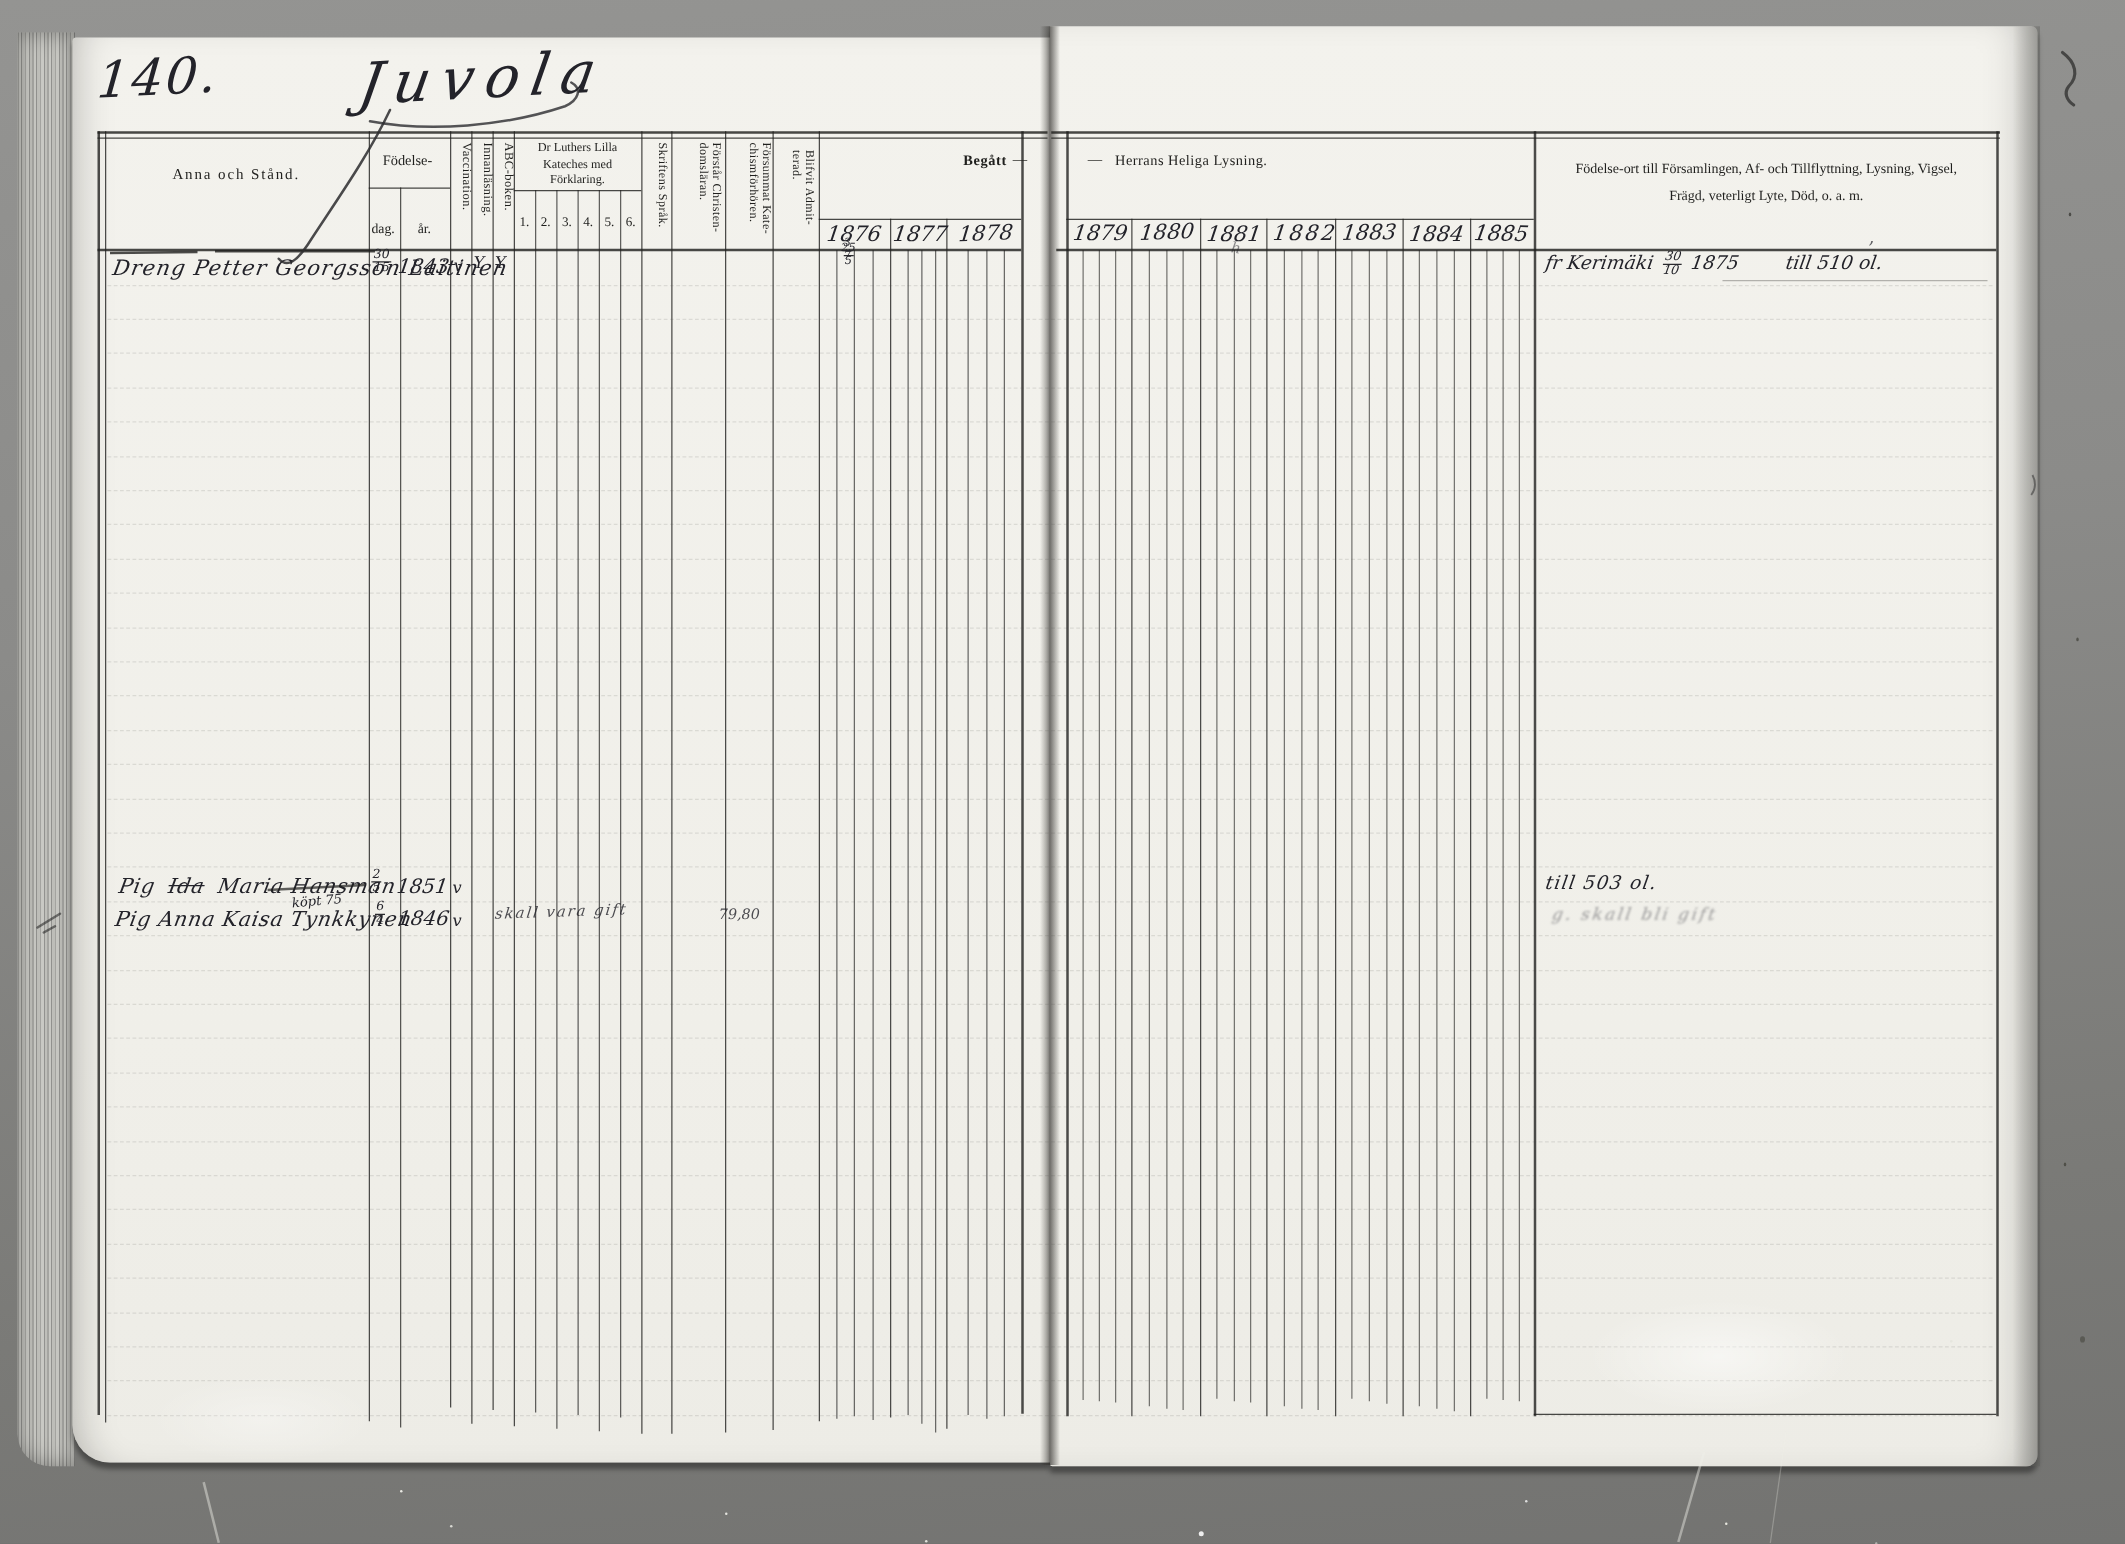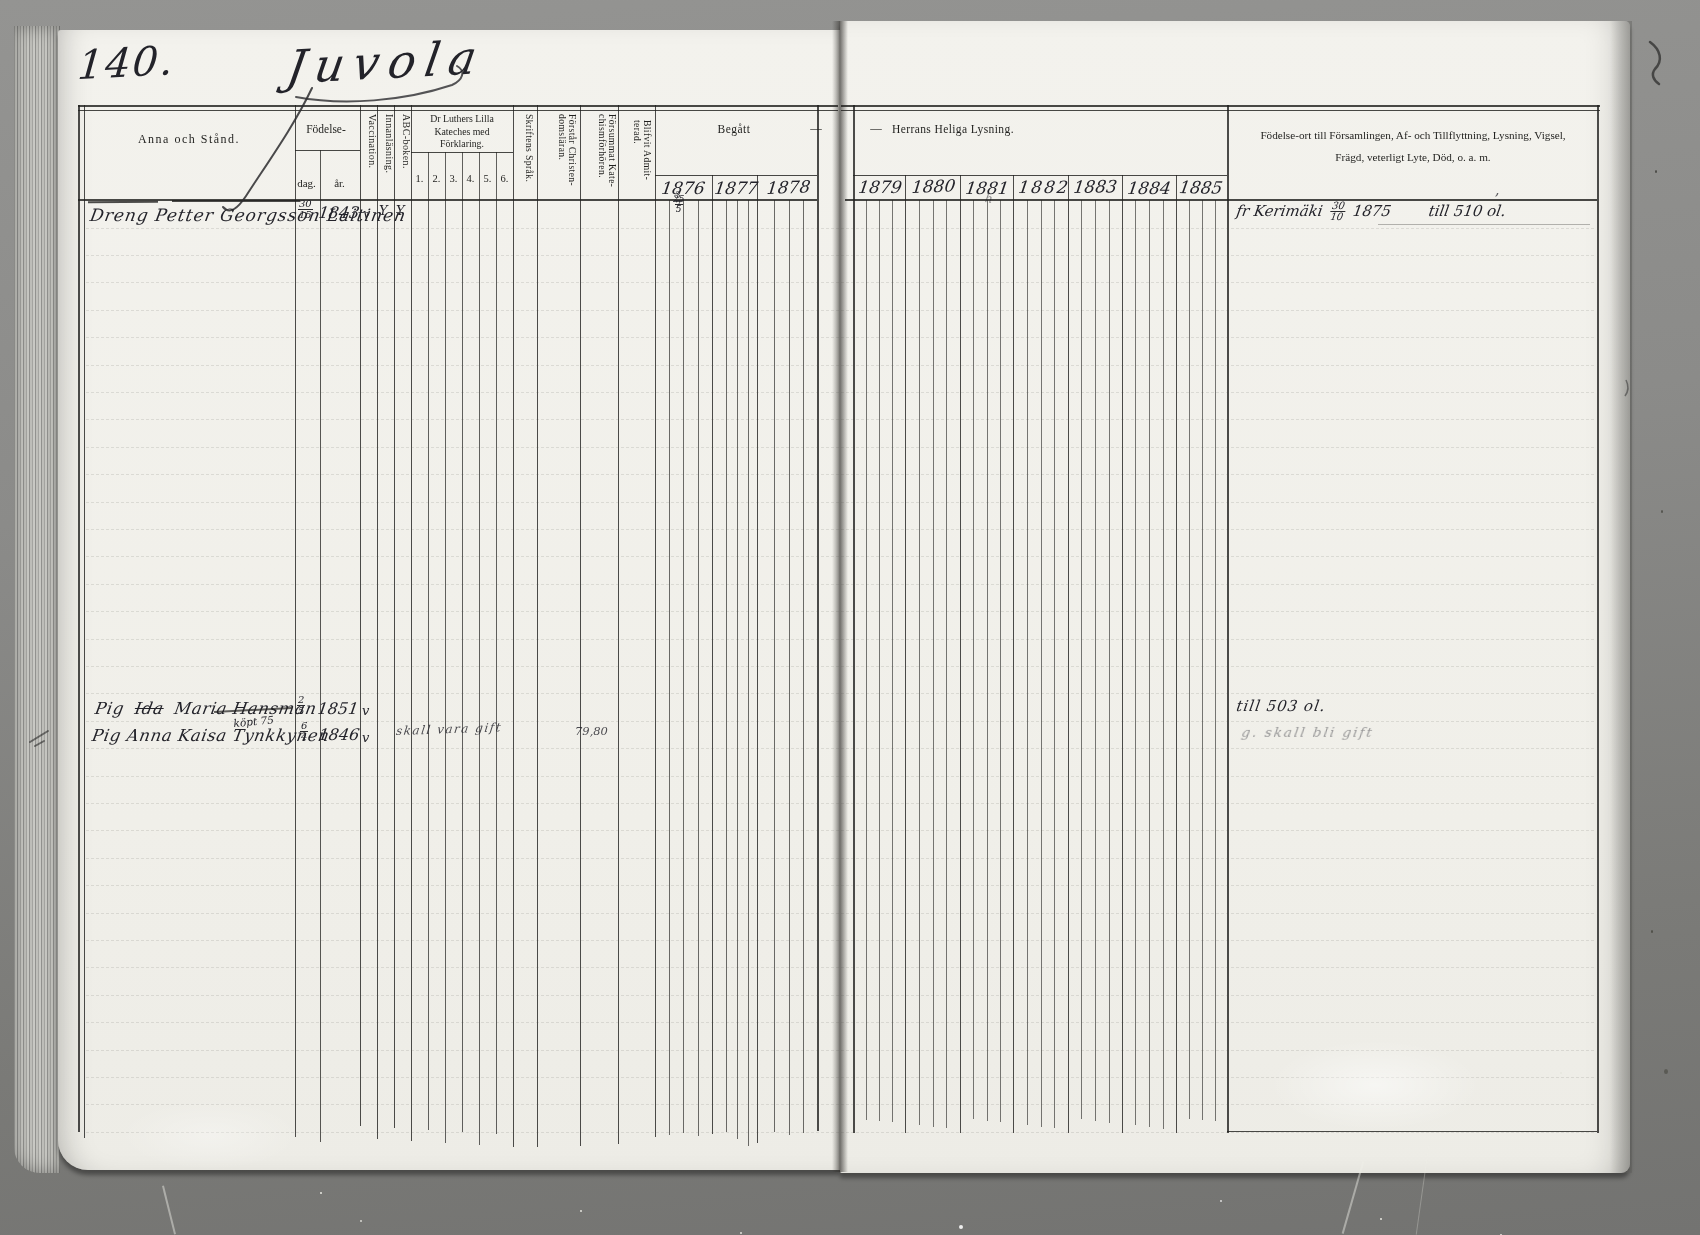--- a/index.html
+++ b/index.html
@@ -182,21 +182,21 @@
   <div class="pt" style="left:479px;top:172px;width:17px;font-size:10.5px;">5.</div>
   <div class="pt" style="left:496px;top:172px;width:17px;font-size:10.5px;">6.</div>
   <div class="vt" style="left:516px;top:114px;width:18px;height:86px;font-size:9.6px;">Skriftens Språk.</div>
   <div class="vt" style="left:541px;top:114px;width:36px;height:86px;font-size:9.6px;">Förstår Christen-
 domsläran.</div>
   <div class="vt" style="left:582px;top:114px;width:35px;height:86px;font-size:9.6px;">Försummat Kate-
 chismförhören.</div>
   <div class="vt" style="left:622px;top:120px;width:30px;height:80px;font-size:9.6px;">Blifvit Admit-
 terad.</div>
 
-  <div class="pt" style="left:688px;top:122px;width:92px;letter-spacing:.5px;">Begått</div>
+  <div class="pt" style="left:742px;top:122px;width:92px;letter-spacing:.5px;font-weight:bold;">Begått</div>
   <div class="pt" style="left:804px;top:121px;width:24px;">—</div>
   <div class="pt" style="left:864px;top:121px;width:24px;">—</div>
   <div class="pt" style="left:892px;top:122px;width:200px;text-align:left;letter-spacing:.4px;">Herrans Heliga Lysning.</div>
 
   <div class="hw" style="left:663px;top:178px;font-size:17px;transform:skewX(-8deg);">1876</div>
   <div class="hw" style="left:716px;top:178px;font-size:17px;transform:skewX(-8deg);">1877</div>
   <div class="hw" style="left:768px;top:178px;font-size:17px;transform:skewX(-8deg) rotate(-2deg);">1878</div>
   <div class="hw" style="left:860px;top:177px;font-size:17px;transform:skewX(-8deg);">1879</div>
   <div class="hw" style="left:913px;top:177px;font-size:17px;transform:skewX(-8deg) rotate(-2deg);">1880</div>
   <div class="hw" style="left:967px;top:178px;font-size:17px;transform:skewX(-8deg);">1881</div>

